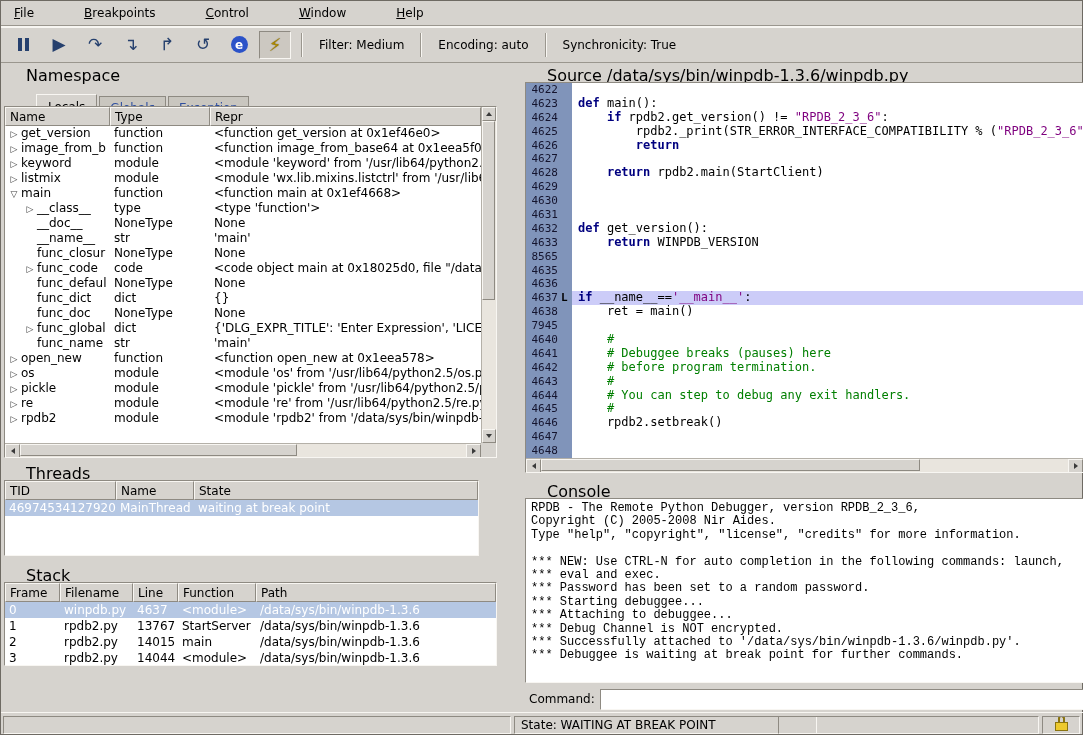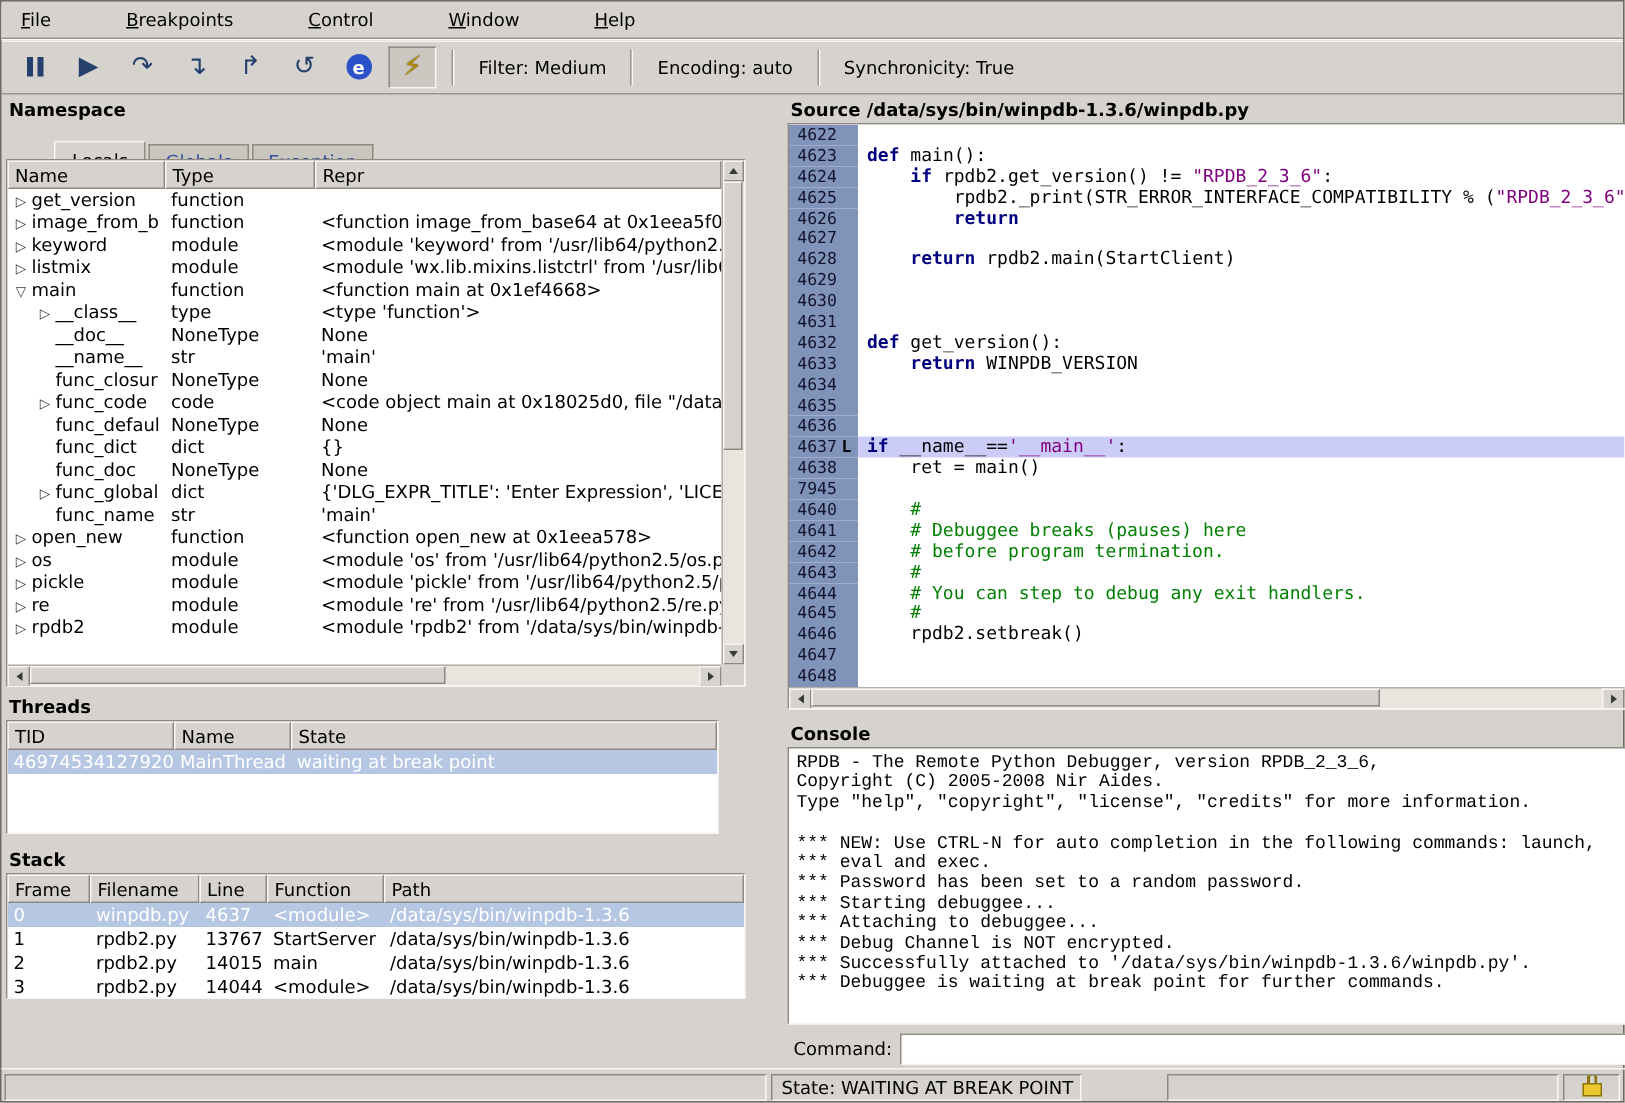--- a/index.html
+++ b/index.html
@@ -28,21 +28,21 @@
               display:flex; align-items:center; justify-content:center; }
   .tb-sep { width:0; height:24px; border-left:1px solid #9a968e; border-right:1px solid #f8f6f2; margin:0 10px; }
   .tb-label { padding:0 6px; white-space:nowrap; }
 
   
   .main { position:absolute; top:63px; left:0; width:1083px; height:648px; }
   .left-col { position:absolute; left:0; top:0; width:500px; height:100%; }
   .right-col { position:absolute; left:523px; top:0; width:578px; height:100%; }
   .vsplit { position:absolute; left:497px; top:0; width:8px; height:100%; }
 
-  .section-title { position:absolute; font-weight:bold; font-size:12px; white-space:nowrap; }
+  .section-title { position:absolute; font-weight:normal; font-size:16px; white-space:nowrap;margin-left:20px; }
 
   .panel { position:absolute; background:#fff; border:1px solid; border-color:#8e8a82 #f8f6f2 #f8f6f2 #8e8a82; overflow:hidden; }
 
   
   .tabs { position:absolute; display:flex; align-items:flex-end; }
   .tab { padding:4px 10px 3px; margin-right:2px; background:#c9c6bf; color:#2f4f9f; border:1px solid #8e8a82;
          border-bottom:none; font-size:12px; }
   .tab.active { background:#d6d3ce; color:#000; border-color:#f8f6f2 #8e8a82 transparent #f8f6f2; padding:5px 11px 4px; }
 
   
@@ -115,21 +115,21 @@
   .command-row { position:absolute; top:624px; left:1px; width:574px; height:22px; display:flex; align-items:center; gap:5px; padding-left:4px; }
   .cmd-label { white-space:nowrap; }
   .cmd-input { flex:1; height:21px; background:#fff; border:1px solid; border-color:#8e8a82 #f8f6f2 #f8f6f2 #8e8a82;
                font-family:"DejaVu Sans", sans-serif; font-size:12px; padding:0 3px; outline:none; }
 
   
   .statusbar { position:absolute; top:711px; left:0; width:1083px; height:24px; border-top:1px solid #f8f6f2; }
   .sb-cell { position:absolute; top:3px; height:18px; border:1px solid; border-color:#8e8a82 #f8f6f2 #f8f6f2 #8e8a82;
              padding:1px 6px; white-space:nowrap; overflow:hidden; font-size:12px; }
   .sb-c1 { left:2px; width:508px; }
-  .sb-c2 { left:513px; width:207px;text-align:center; }
+  .sb-c2 { left:513px; width:303px; }
   .sb-c3 { left:777px; width:261px; }
   .sb-c4 { left:1041px; width:38px; display:flex; align-items:center; justify-content:center; }
 
   .padlock { position:relative; width:13px; height:13px; display:inline-block; }
   .padlock .shackle { position:absolute; left:3px; top:-4px; width:7px; height:7px; border:2px solid #8a7410; border-bottom:none;
                       border-radius:4px 4px 0 0; }
   .padlock .lockbody { position:absolute; left:0; top:3px; width:13px; height:9px; background:#ecc92e; border:1px solid #8a7410; }
 </style>
 </head>
 <body>
@@ -195,20 +195,21 @@
       <div class="panel ns-panel">
         <div class="table-header">
             <div class="th ns-c0">Name</div>
             <div class="th ns-c1">Type</div>
             <div class="th ns-c2">Repr</div>
           </div>
         <div class="table-body">
             <div class="trow">
               <div class="td ns-c0" style="padding-left: 2px;"><span class="tree-arrow">▷</span><span>get_version</span></div>
               <div class="td ns-c1">function</div>
+              <div class="td ns-c2">&lt;function get_version at 0x1ef46e0&gt;</div>
             </div>
             <div class="trow">
               <div class="td ns-c0" style="padding-left: 2px;"><span class="tree-arrow">▷</span><span>image_from_b</span></div>
               <div class="td ns-c1">function</div>
               <div class="td ns-c2">&lt;function image_from_base64 at 0x1eea5f0&gt;</div>
             </div>
             <div class="trow">
               <div class="td ns-c0" style="padding-left: 2px;"><span class="tree-arrow">▷</span><span>keyword</span></div>
               <div class="td ns-c1">module</div>
               <div class="td ns-c2">&lt;module 'keyword' from '/usr/lib64/python2.5/k</div>
@@ -468,21 +469,21 @@
             </div>
             <div class="code-row">
               <div class="gutter">
                 <span class="lnum">4633</span>
                 <span class="lmark"></span>
               </div>
               <div class="code-text"><span class="tok-pl">    </span><span class="tok-kw">return</span><span class="tok-pl"> WINPDB_VERSION</span></div>
             </div>
             <div class="code-row">
               <div class="gutter">
-                <span class="lnum">4634</span>
+                <span class="lnum">8565</span>
                 <span class="lmark"></span>
               </div>
               <div class="code-text"></div>
             </div>
             <div class="code-row">
               <div class="gutter">
                 <span class="lnum">4635</span>
                 <span class="lmark"></span>
               </div>
               <div class="code-text"></div>

